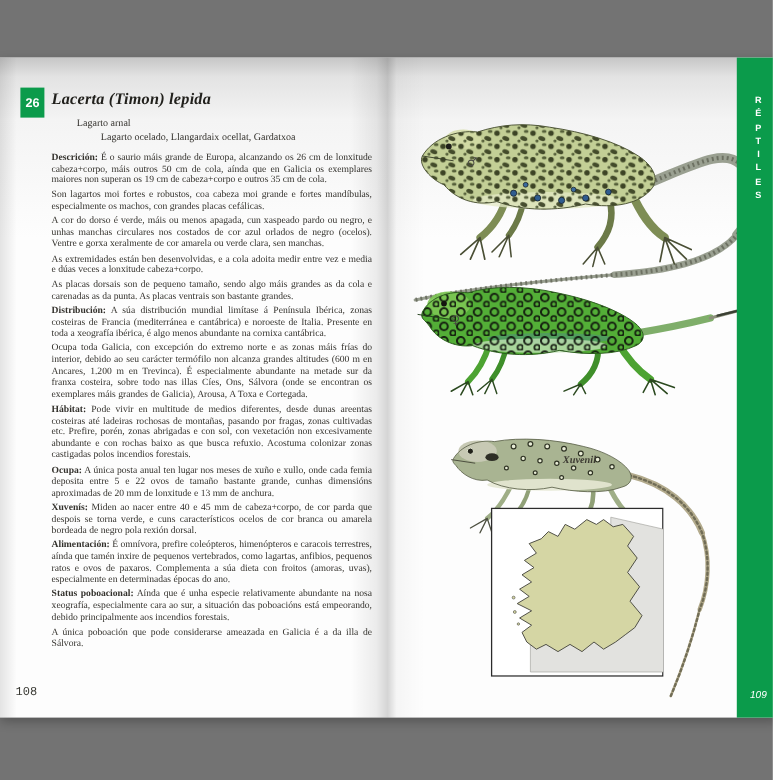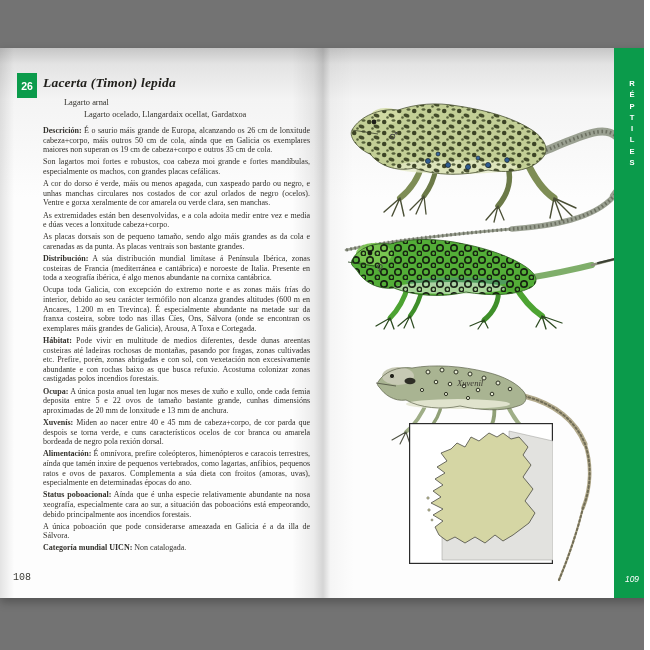--- a/index.html
+++ b/index.html
@@ -24,21 +24,21 @@
   .paras{position:absolute;left:43px;top:78px;width:267px;font-size:8px;line-height:9.6px;
          color:#33312c;text-align:justify;}
   .paras p{margin:0 0 2.6px 0;}
   .lead{font-weight:bold;}
   .lead:empty{display:none;}
   .pageno-left{position:absolute;left:13px;top:524px;font-size:10px;color:#3a3a34;
          font-family:Liberation Mono, monospace;}
   
   .fig{position:absolute;}
   .sym{position:absolute;font-size:10px;color:#4a4a44;font-family:"DejaVu Sans",sans-serif;}
-  .cap-xuvenil{position:absolute;left:457px;top:330px;font-size:8.6px;font-style:italic;color:#3c3a32;}
+  .cap-xuvenil{position:absolute;left:469px;top:330px;font-size:8.6px;font-style:italic;color:#3c3a32;font-weight:bold;}
   .sidebar{position:absolute;left:614px;top:0;width:36px;height:550px;}
   .sidebar-letters{position:absolute;left:0;top:30px;width:100%;text-align:center;}
   .sidebar-letters span{display:block;color:#ffffff;font-family:"Liberation Sans",sans-serif;
          font-weight:bold;font-size:7.6px;line-height:11.3px;}
   .pageno-right{position:absolute;left:0;top:526px;width:100%;text-align:center;color:#ffffff;
          font-family:"Liberation Sans",sans-serif;font-size:8.4px;font-style:italic;}
 </style>
 </head>
 <body>
 
@@ -60,21 +60,20 @@
         <p> <span>As extremidades están ben desenvolvidas, e a cola adoita medir entre vez e media e dúas veces a lonxitude cabeza+corpo.</span></p>
         <p> <span>As placas dorsais son de pequeno tamaño, sendo algo máis grandes as da cola e carenadas as da punta. As placas ventrais son bastante grandes.</span></p>
         <p><b class="lead">Distribución:</b> <span>A súa distribución mundial limítase á Península Ibérica, zonas costeiras de Francia (mediterránea e cantábrica) e noroeste de Italia. Presente en toda a xeografía ibérica, é algo menos abundante na cornixa cantábrica.</span></p>
         <p> <span>Ocupa toda Galicia, con excepción do extremo norte e as zonas máis frías do interior, debido ao seu carácter termófilo non alcanza grandes altitudes (600 m en Ancares, 1.200 m en Trevinca). É especialmente abundante na metade sur da franxa costeira, sobre todo nas illas Cíes, Ons, Sálvora (onde se encontran os exemplares máis grandes de Galicia), Arousa, A Toxa e Cortegada.</span></p>
         <p><b class="lead">Hábitat:</b> <span>Pode vivir en multitude de medios diferentes, desde dunas areentas costeiras até ladeiras rochosas de montañas, pasando por fragas, zonas cultivadas etc. Prefire, porén, zonas abrigadas e con sol, con vexetación non excesivamente abundante e con rochas baixo as que busca refuxio. Acostuma colonizar zonas castigadas polos incendios forestais.</span></p>
         <p><b class="lead">Ocupa:</b> <span>A única posta anual ten lugar nos meses de xuño e xullo, onde cada femia deposita entre 5 e 22 ovos de tamaño bastante grande, cunhas dimensións aproximadas de 20 mm de lonxitude e 13 mm de anchura.</span></p>
         <p><b class="lead">Xuvenís:</b> <span>Miden ao nacer entre 40 e 45 mm de cabeza+corpo, de cor parda que despois se torna verde, e cuns característicos ocelos de cor branca ou amarela bordeada de negro pola rexión dorsal.</span></p>
         <p><b class="lead">Alimentación:</b> <span>É omnívora, prefire coleópteros, himenópteros e caracois terrestres, aínda que tamén inxire de pequenos vertebrados, como lagartas, anfibios, pequenos ratos e ovos de paxaros. Complementa a súa dieta con froitos (amoras, uvas), especialmente en determinadas épocas do ano.</span></p>
         <p><b class="lead">Status poboacional:</b> <span>Aínda que é unha especie relativamente abundante na nosa xeografía, especialmente cara ao sur, a situación das poboacións está empeorando, debido principalmente aos incendios forestais.</span></p>
         <p> <span>A única poboación que pode considerarse ameazada en Galicia é a da illa de Sálvora.</span></p>
-        <p><b class="lead">Categoría mundial UICN:</b> <span>Non catalogada.</span></p>
       </div>
 
       <div class="pageno-left">108</div>
     </div>
 
     <div>
 
       <svg class="fig" style="left:336px;top:16px" width="300" height="192" viewBox="0 0 300 192">
         <defs>
           <pattern id="pm" width="15" height="11" patternUnits="userSpaceOnUse">

